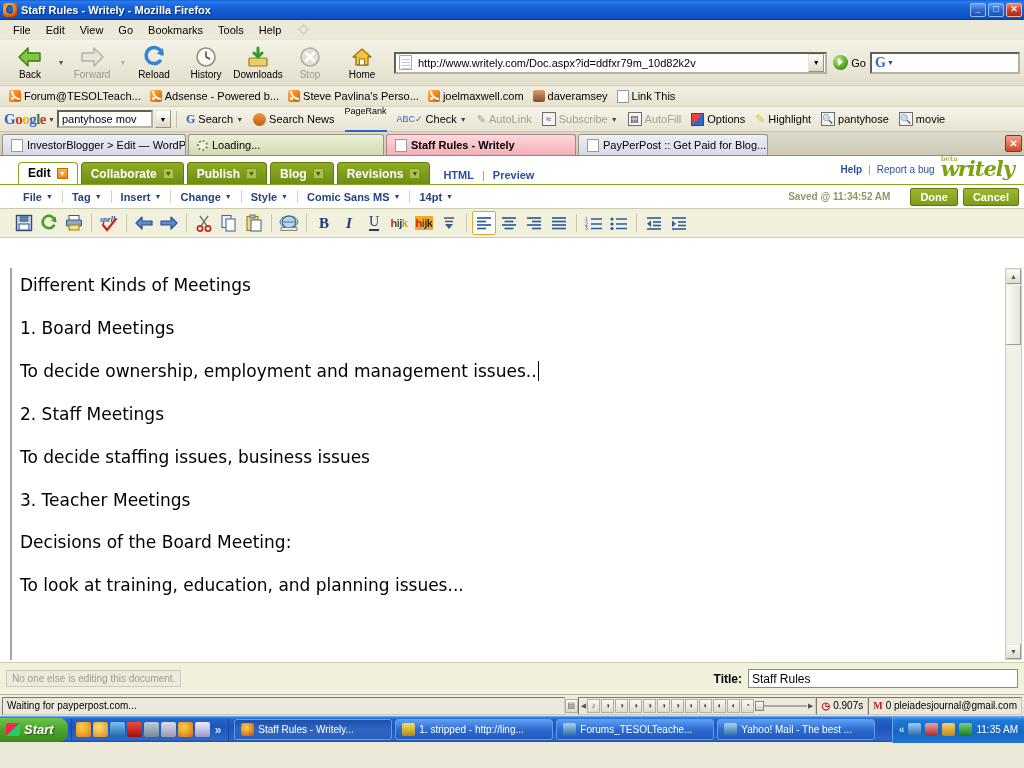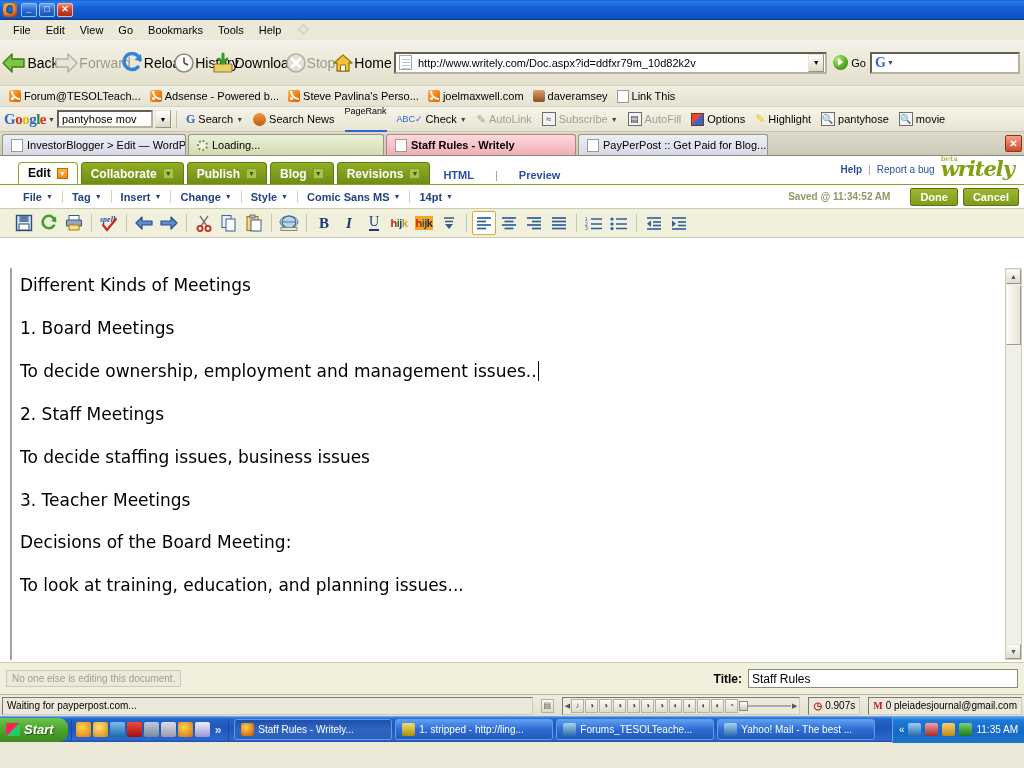--- a/index.html
+++ b/index.html
@@ -60,22 +60,22 @@
     margin-left:8px; width:13px;height:13px; opacity:.35;
   }
 
   
   .navbar {
     height:46px; display:flex; align-items:center;
     background: linear-gradient(180deg,#f4f2e8 0%,#ece9d8 50%,#e3dfcd 100%);
     padding:0 4px; border-bottom:1px solid #d6d2c0;
   }
   .navbtn {
-    display:flex;flex-direction:row;align-items:center;justify-content:center;
-    width:52px;height:44px; font-size:14px; color:#000; cursor:default;
+    display:flex;flex-direction:column;align-items:center;justify-content:center;
+    width:52px;height:44px; font-size:10px; color:#000; cursor:default;
   }
   .navbtn.dim { color:#9a9a8f; }
   .navbtn .glyph { height:24px; display:flex;align-items:center;justify-content:center; }
   .nav-caret { width:10px;height:44px;display:flex;align-items:center;justify-content:center;
     font-size:7px;color:#555; }
   .nav-caret.dim{color:#b0ada0;}
 
   .urlbar {
     flex:1; height:22px; margin:0 2px 0 6px;
     background:#fff; border:2px inset #b6b2a2; border-radius:1px;
@@ -168,21 +168,21 @@
     border:1px solid #5f7a12;border-bottom:none;border-radius:4px 4px 0 0;
     cursor:default;
   }
   .wtab .arr{ width:11px;height:11px;background:#a8c24a;border:1px solid #7e9a22;
      display:flex;align-items:center;justify-content:center;font-size:7px;color:#3e5208;}
   .wtab.active{
     background:#fff;color:#000;border-color:#88a520;border-bottom:1px solid #fff;
     position:relative;z-index:3;
   }
   .wtab.active .arr{ background:linear-gradient(180deg,#ffb347,#f08a10);border-color:#c06a00;color:#fff;}
-  .wr-links{ display:flex;align-items:center;gap:21px;margin-left:10px;padding-bottom:3px;
+  .wr-links{ display:flex;align-items:center;gap:8px;margin-left:10px;padding-bottom:3px;
      font-size:11px;font-weight:bold;color:#2b4fa0;}
   .wr-links .sep{color:#9a9a9a;font-weight:normal;}
   .wr-right{ margin-left:auto;display:flex;align-items:center;gap:6px;padding:0 10px 3px 0;font-size:10px;}
   .wr-right a{color:#2b4fa0;text-decoration:none;}
   .wr-right .help{font-weight:bold;}
   .writely-logo{
     font-family:"DejaVu Serif",serif; font-style:italic;font-weight:bold;
     font-size:21px;color:#7fa00f; letter-spacing:-1px; line-height:1;
     position:relative; top:-2px;
   }
@@ -246,21 +246,21 @@
     padding:2px 5px;white-space:nowrap;
   }
   .title-label{ margin-left:auto;font-size:12px;font-weight:bold;color:#000;}
   .title-field{
     width:270px;height:19px;background:#fff;border:1px solid #8a8a7a;
     display:flex;align-items:center;padding-left:3px;font-size:12px;
   }
 
   
   .statusbar{
-    height:22px;display:flex;align-items:center;gap:8px;
+    height:22px;display:flex;align-items:center;gap:0;
     background:linear-gradient(180deg,#f0eee3,#e2dfcd);
     border-top:1px solid #b9b5a3;padding:0 2px;font-size:10px;
   }
   .st-panel{ height:18px;border:1px inset #cfccbc;display:flex;align-items:center;padding:0 4px;
     background:#ece9dc;white-space:nowrap;}
   .st-grow{flex:1;}
   .st-icons{display:flex;align-items:center;gap:1px;}
   .st-btn{width:13px;height:14px;border:1px solid #b3b0a0;background:linear-gradient(180deg,#fbfaf3,#dedbcb);
      display:flex;align-items:center;justify-content:center;font-size:8px;color:#4a4a4a;}
   .st-slider{width:52px;height:10px;display:flex;align-items:center;}
@@ -301,20 +301,21 @@
   }
   .tray .ti{width:13px;height:13px;border-radius:2px;}
 </style>
 </head>
 <body>
 
 <div id="window">
 
   <div class="titlebar">
     <div class="title-icon"></div>
+    <div class="title-text">Staff Rules - Writely - Mozilla Firefox</div>
     <div class="title-btns">
       <div class="tbtn">
           <i>_</i>
         </div>
       <div class="tbtn">
           <i>□</i>
         </div>
       <div class="tbtn close">
           <i>✕</i>
         </div>

